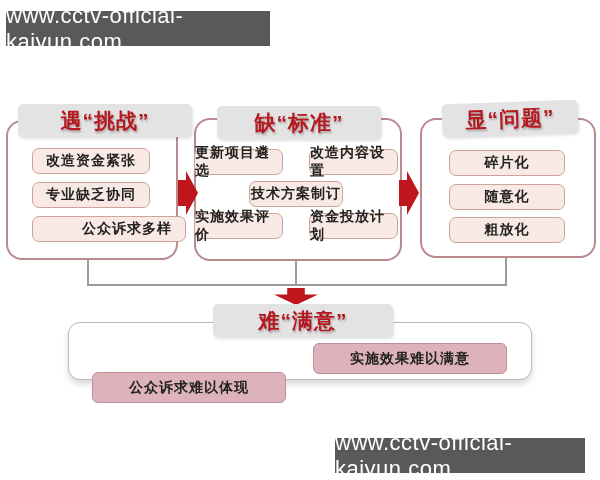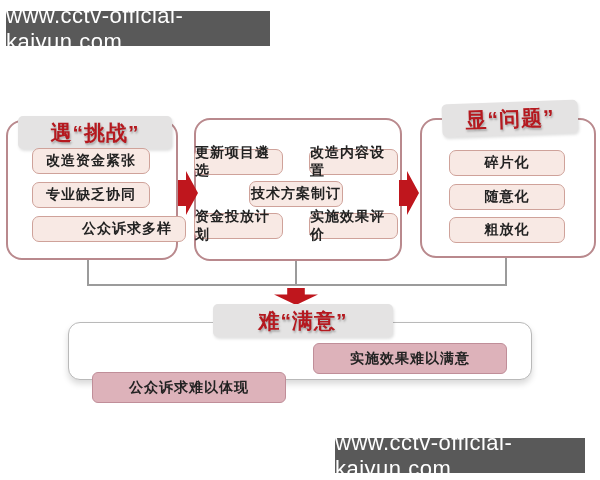--- a/index.html
+++ b/index.html
@@ -71,38 +71,39 @@
   }
 </style>
 </head>
 <body>
 
 <div class="stage">
 
   <div class="banner banner-top">www.cctv-official-kaiyun.com</div>
 
   <div class="col-container" style="left:6px;top:120px;width:168px;height:136px;"></div>
-  <div class="col-header" style="left:18px;top:116px;width:154px;height:33px;">遇“挑战”</div>
+  <div class="col-header" style="left:18px;top:104px;width:174px;height:33px;">遇“挑战”</div>
   <div class="item" style="left:32px;top:148px;width:116px;">改造资金紧张</div>
   <div class="item" style="left:32px;top:182px;width:116px;">专业缺乏协同</div>
   <div class="item" style="left:32px;top:216px;width:116px;padding-left:36px;">公众诉求多样</div>
 
   <div class="arrow-right" style="left:178px;top:170px;"></div>
 
   <div class="col-container" style="left:194px;top:118px;width:204px;height:139px;"></div>
+  <div class="col-header" style="left:217px;top:106px;width:164px;height:33px;">缺“标准”</div>
   <div class="mid-row" style="left:194px;width:204px;top:149px;">
     <div class="item">更新项目遴选</div>
     <div class="item">改造内容设置</div>
   </div>
   <div class="mid-row" style="left:194px;width:204px;top:181px;">
     <div class="item">技术方案制订</div>
   </div>
   <div class="mid-row" style="left:194px;width:204px;top:213px;">
+    <div class="item">实施效果评价</div>
     <div class="item">资金投放计划</div>
-    <div class="item">实施效果评价</div>
   </div>
 
   <div class="arrow-right" style="left:399px;top:170px;"></div>
 
   <div class="col-container" style="left:420px;top:118px;width:172px;height:136px;"></div>
   <div class="col-header" style="left:442px;top:102px;width:136px;height:33px;transform:rotate(-2deg);">显“问题”</div>
   <div class="item" style="left:449px;top:150px;width:114px;">碎片化</div>
   <div class="item" style="left:449px;top:184px;width:114px;">随意化</div>
   <div class="item" style="left:449px;top:217px;width:114px;">粗放化</div>
 

